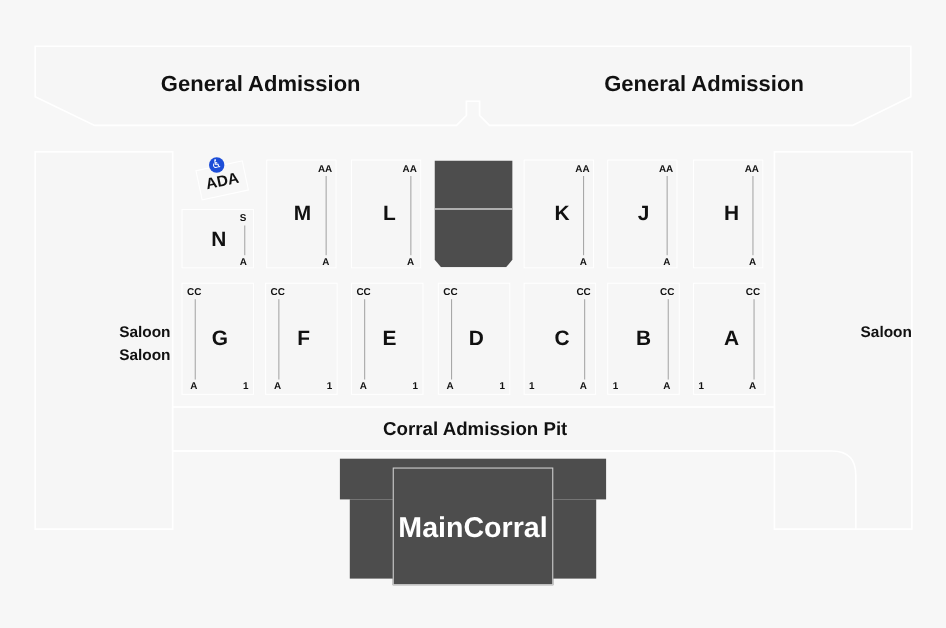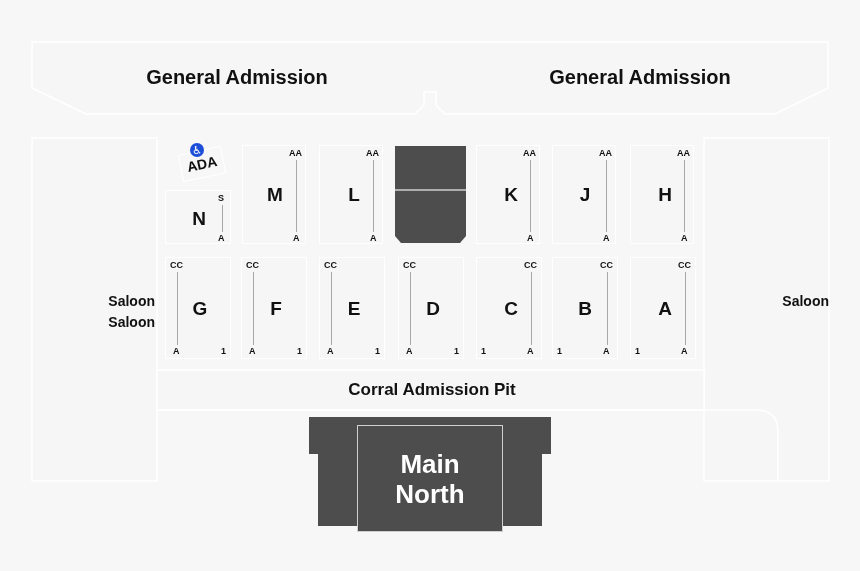--- a/index.html
+++ b/index.html
@@ -15,21 +15,21 @@
   }
   .section .letter {
     position:absolute; font-size:19px; font-weight:bold; width:30px; text-align:center;
   }
   .section .rowlbl { position:absolute; font-size:9px; font-weight:bold; }
   .section .rowline { position:absolute; width:1px; background:#a8a8a8; }
   .stage-wing { position:absolute; background:#4d4d4d; }
   .stage-main {
     position:absolute; background:#4d4d4d; border:1px solid #cfcfcf; box-sizing:border-box;
     color:#fff; font-size:26px; font-weight:bold; text-align:center; line-height:30px;
-    display:flex; align-items:center; justify-content:center; flex-direction:column;
+    display:flex; align-items:center; justify-content:center; flex-direction:row;
   }
   .pit-label { position:absolute; font-size:17px; font-weight:bold; width:300px; text-align:center; }
   .ada {
     position:absolute; left:180px; top:150px; width:42px; height:26px;
     border:1px solid #ffffff; transform:rotate(-12deg); text-align:center;
     font-size:14px; font-weight:bold; line-height:26px;
   }
   .ada-icon {
     position:absolute; left:190px; top:143px; width:14px; height:14px; border-radius:50%;
     background:#1d4ed8; color:#fff; font-size:11px; line-height:14px; text-align:center;
@@ -168,14 +168,14 @@
   <span class="rowlbl" style="left:50px; top:88px;">A</span>
   <span class="rowlbl" style="left:4px; top:88px;">1</span>
 </div>
 
 <div class="pit-label" style="left:282px; top:380px;">Corral Admission Pit</div>
 
 <div class="stage-wing" style="left:309px; top:417px; width:242px; height:37px;"></div>
 <div class="stage-wing" style="left:318px; top:454px; width:224px; height:72px;"></div>
 <div class="stage-main" style="left:357px; top:425px; width:146px; height:107px;">
   <div>Main</div>
-  <div>North</div>
+  <div>Corral</div>
 </div>
 
 </body></html>

